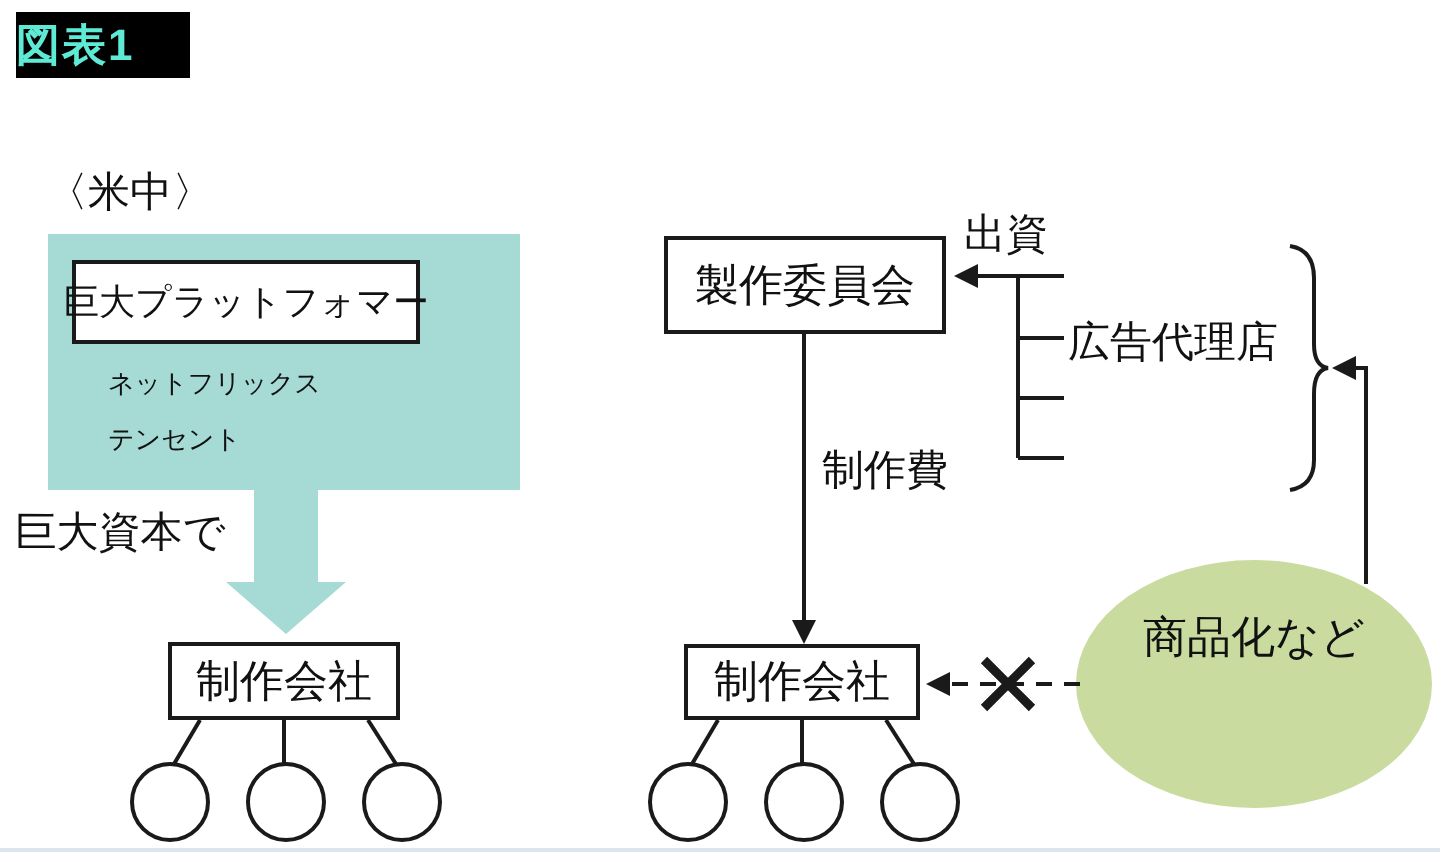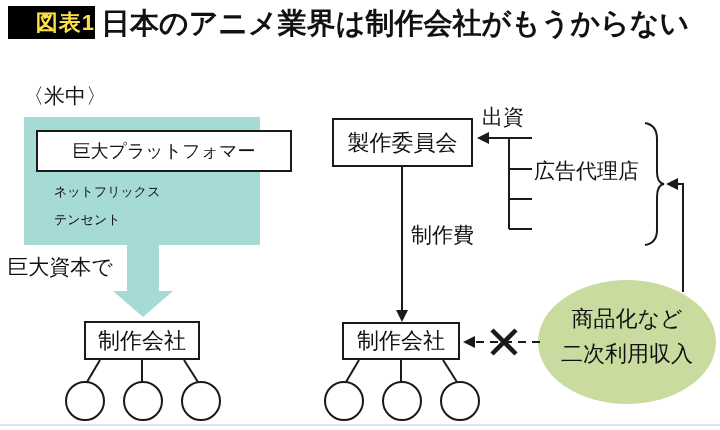--- a/index.html
+++ b/index.html
@@ -6,37 +6,37 @@
   .stage {
     position:relative; width:720px; height:430px; background:#ffffff;
     font-family:"Liberation Sans","DejaVu Sans",sans-serif; color:#111;
     overflow:hidden;
   }
   .abs { position:absolute; white-space:nowrap; }
   svg.layer { position:absolute; left:0; top:0; }
 
   .title-badge {
     left:8px; top:6px; width:87px; height:33px;
-    background:var(--badge_bg,#000); color:#fde047;
-    font-size:22px; font-weight:bold; text-align:right; line-height:33px;
+    background:var(--badge_bg,#000); color:#5eead4;
+    font-size:22px; font-weight:bold; text-align:left; line-height:33px;
     letter-spacing:1px;
   }
   .title-text {
     left:101px; top:4px; font-size:29px; font-weight:bold; letter-spacing:0px;
   }
 
   .region-label { font-size:21px; }
   .lbl { font-size:21px; }
 
   .teal-panel {
     left:24px; top:117px; width:236px; height:128px;
     background:var(--teal,#a6dbd5);
   }
   .platform-box {
-    left:36px; top:130px; width:256px; height:42px;
+    left:36px; top:130px; width:174px; height:42px;
     background:#fff; border:2px solid #1a1a1a; box-sizing:border-box;
     display:flex; align-items:center; justify-content:center;
     font-size:18px;
   }
   .platform-item { font-size:13px; }
 
   .arrow-caption {
     left:2px; top:252px; width:116px; text-align:center;
     font-size:21px; line-height:29px;
   }
@@ -107,21 +107,20 @@
     <circle class="circle-node" cx="460" cy="401" r="19"></circle>
 
     <ellipse class="green-fill" cx="627" cy="342" rx="89" ry="62"></ellipse>
 
     <line class="dashed" x1="540" y1="342" x2="467" y2="342"></line>
     <polygon class="fillb" points="463,342 475,336 475,348"></polygon>
     <path class="xmark" d="M492,330 L516,354 M516,330 L492,354"></path>
   </svg>
 
   <div class="abs title-badge">図表1</div>
-  <div class="abs title-text">日本のアニメ業界は制作会社がもうからない</div>
 
   <div class="abs region-label" style="left:23px; top:82px;">〈米中〉</div>
 
   <div class="abs teal-panel"></div>
   <div class="abs platform-box">巨大プラットフォマー</div>
   <div class="abs platform-item" style="left:54px; top:183px;">ネットフリックス</div>
   <div class="abs platform-item" style="left:54px; top:211px;">テンセント</div>
 
   <div class="abs arrow-caption">
     <div>巨大資本で</div>
@@ -134,16 +133,15 @@
 
   <div class="abs lbl" style="left:482px; top:103px;">出資</div>
 
   <div class="abs investor" style="top:157px;">広告代理店</div>
 
   <div class="abs lbl" style="left:411px; top:221px;">制作費</div>
 
   <div class="abs node-box company-right">制作会社</div>
 
   <div class="abs ellipse-text" style="top:304px;">商品化など</div>
-  <div class="abs ellipse-text" style="top:339px;">二次利用収入</div>
 
   <div class="abs bottom-rule"></div>
 </div>
 
 </body></html>

